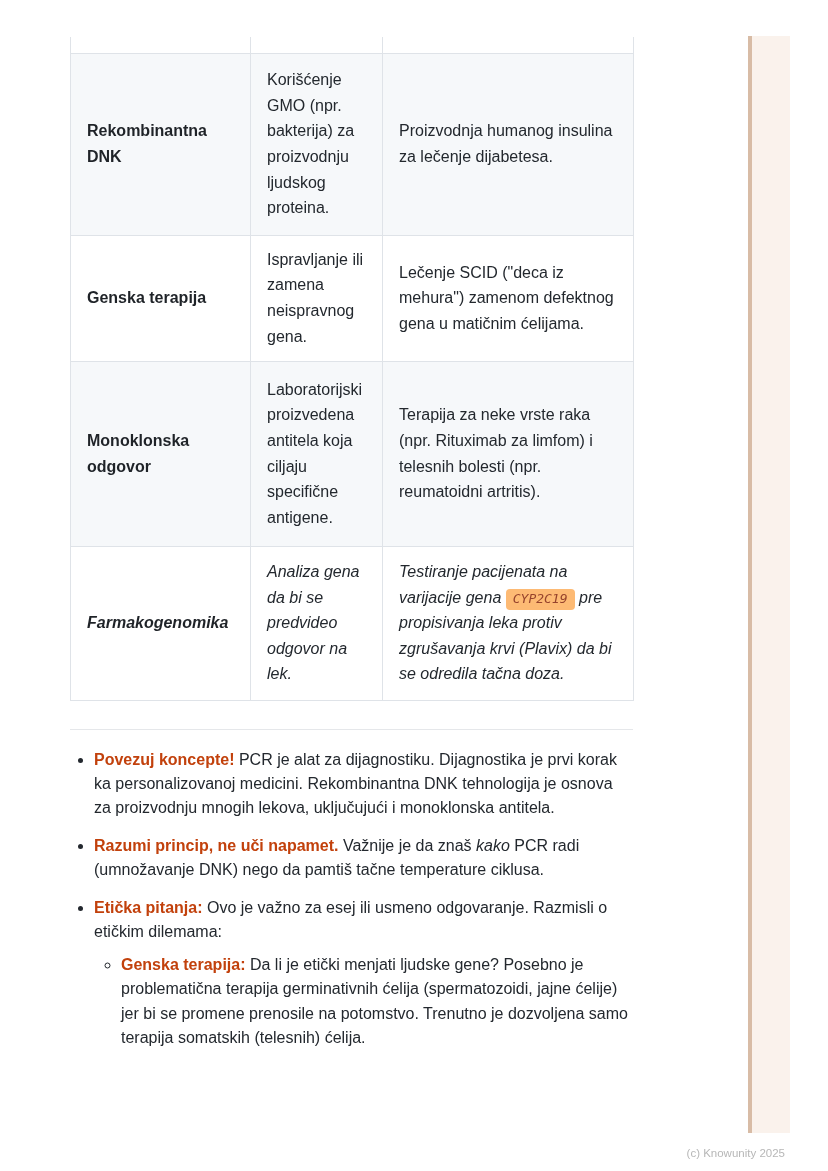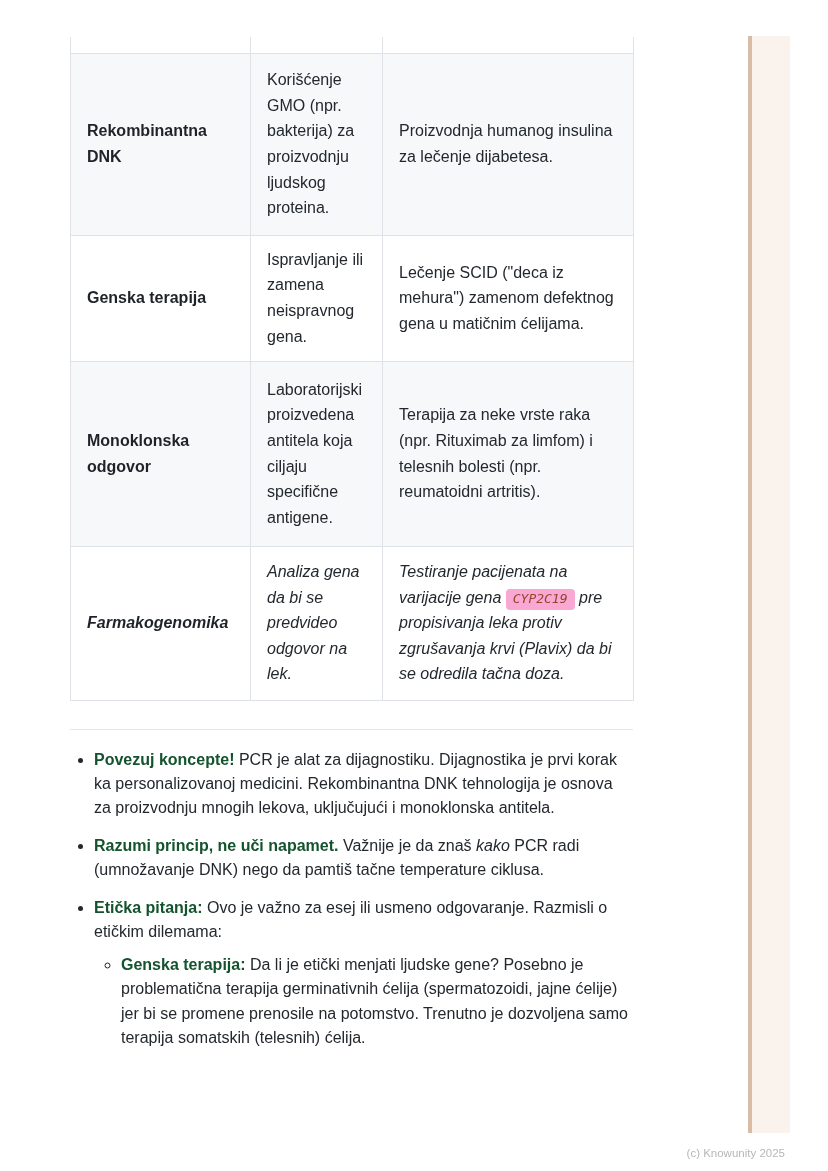--- a/index.html
+++ b/index.html
@@ -54,21 +54,21 @@
   .row-recdnk  td { height: 182px; }
   .row-genther td { height: 126px; }
   .row-monab   td { height: 185px; }
   .row-pharma  td { height: 154px; font-style: italic; }
 
   .code-badge {
     display: inline-block;
     font-family: "DejaVu Sans Mono", "Liberation Mono", monospace;
     font-size: 13px;
     line-height: 1.3;
-    background: #f9a8d4;
+    background: #fdba74;
     color: #96432c;
     padding: 2px 7px;
     border-radius: 4px;
     vertical-align: baseline;
   }
 
   
   hr.section-divider {
     border: none;
     border-top: 1px solid #e5e7ea;
@@ -82,21 +82,21 @@
     color: #e8921c;
   }
   ul.notes-list {
     margin: 18px 0 0 0;
     padding-left: 24px;
     font-size: 16px;
     line-height: 1.53;
     color: #23282e;
   }
   ul.notes-list > li { margin-bottom: 13px; }
-  ul.notes-list strong { font-weight: 700; color: #14532d; }
+  ul.notes-list strong { font-weight: 700; color: #c2410c; }
   ul.sub-list {
     list-style-type: circle;
     margin: 8px 0 0 0;
     padding-left: 27px;
   }
 
   
   .footer-copyright {
     position: absolute;
     right: 43px; top: 1147px;

